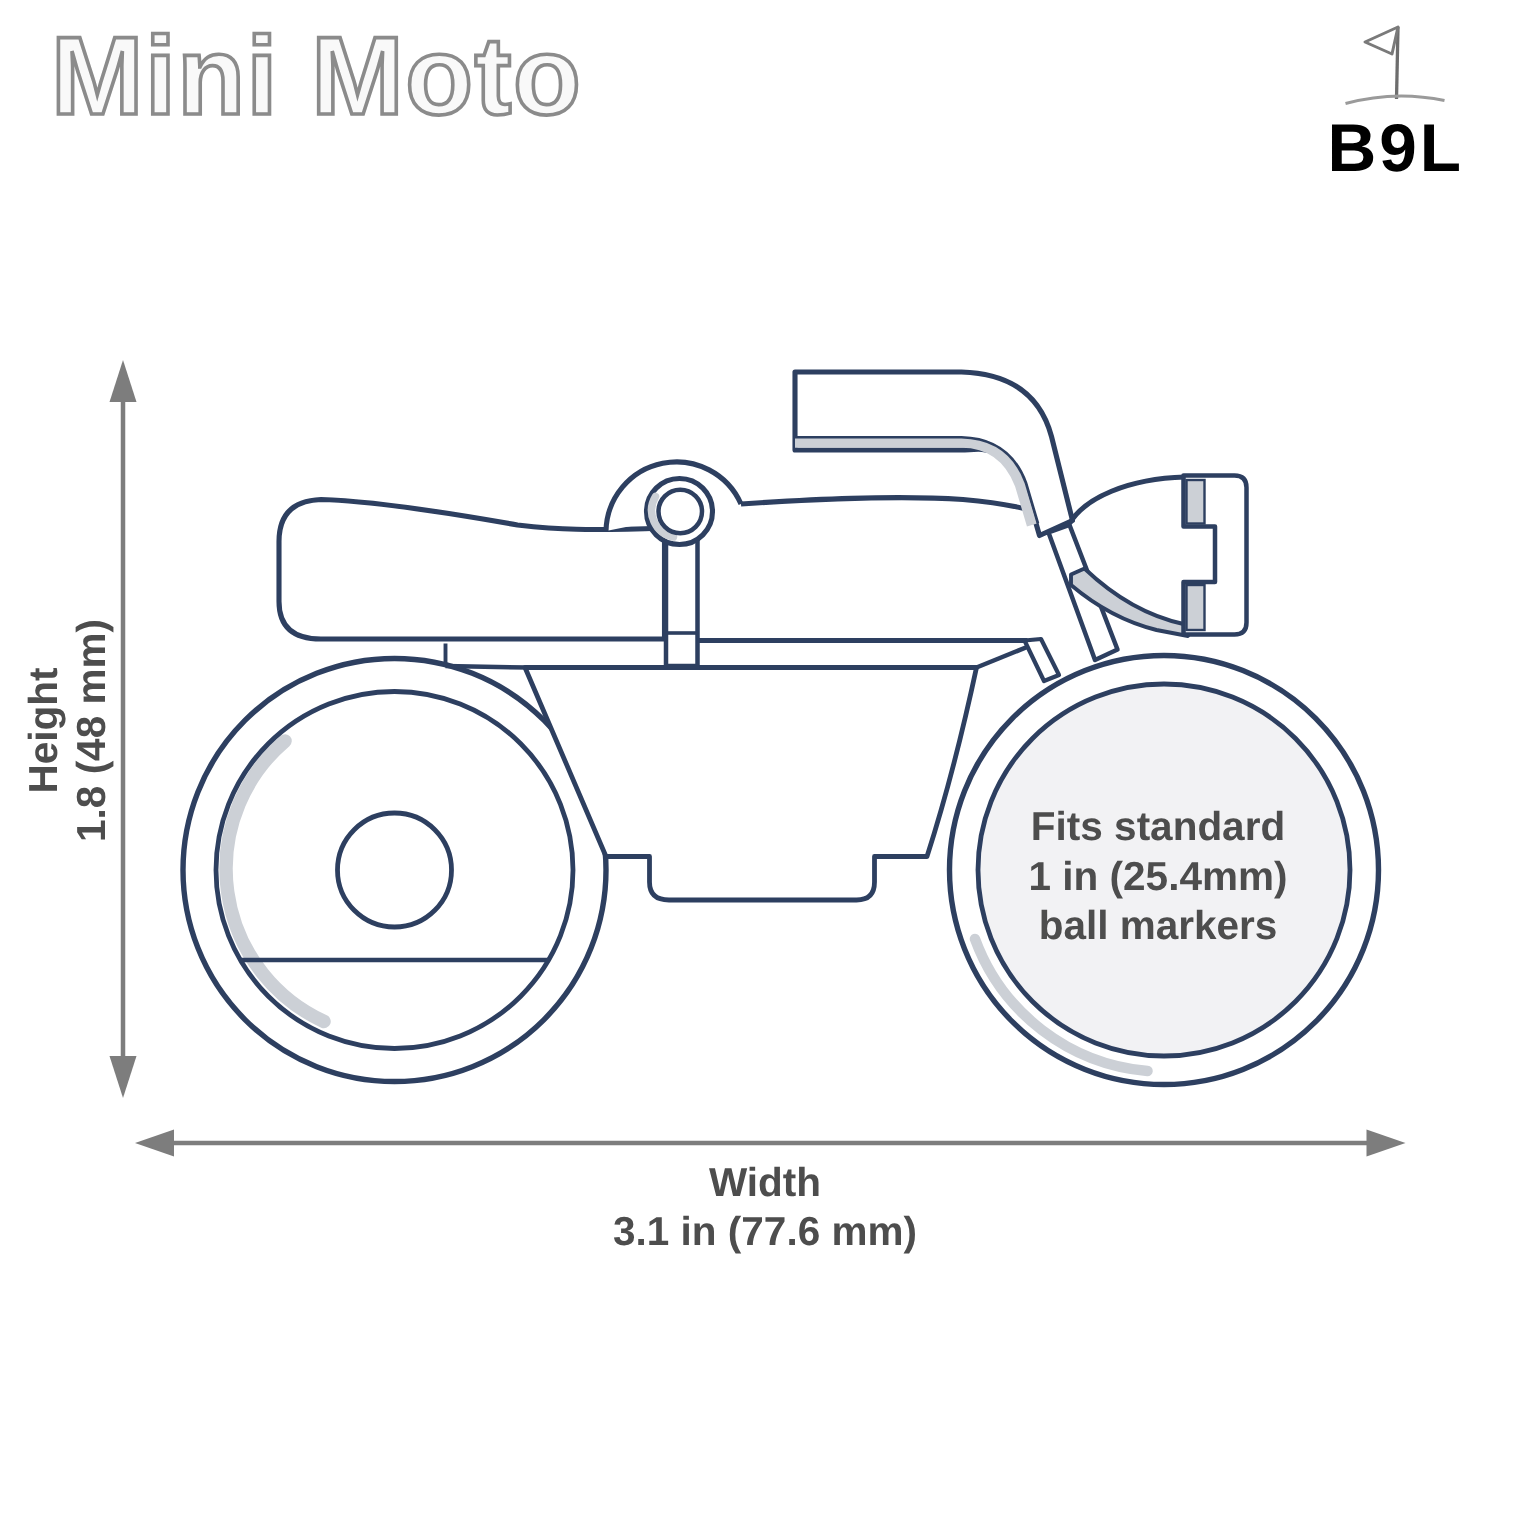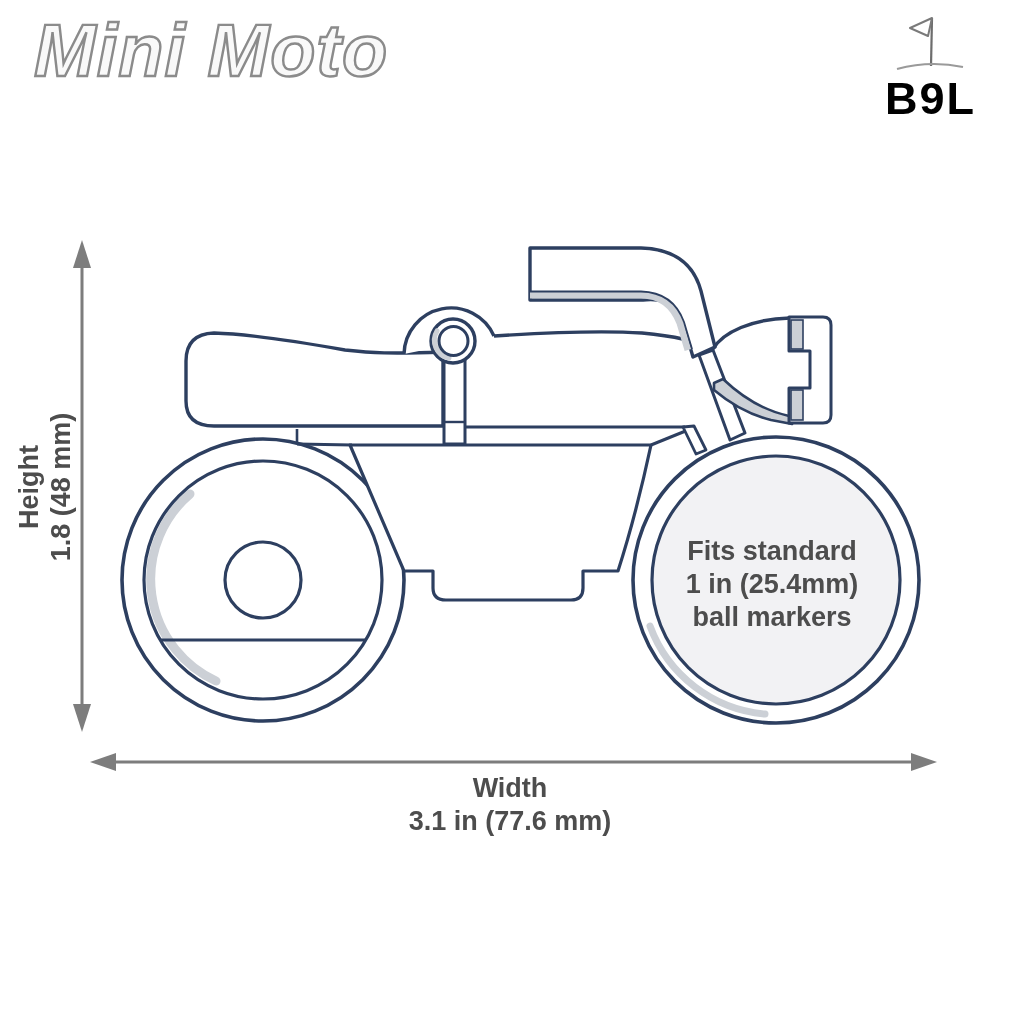--- a/index.html
+++ b/index.html
@@ -3,21 +3,20 @@
 <meta charset="utf-8">
 <style>
   html,body{margin:0;padding:0;background:#ffffff;}
   #canvas{position:relative;width:1024px;height:1024px;background:#ffffff;overflow:hidden;
           font-family:"Liberation Sans", sans-serif;}
   #page-title{
     position:absolute;left:34px;top:8px;
     font-size:74px;font-weight:600;letter-spacing:1px;
     color:#f9f9f9;-webkit-text-stroke:2.4px #8b8b8b;
     white-space:nowrap;
-    font-style:italic;
   }
   #brand{position:absolute;right:48px;top:14px;display:flex;flex-direction:column;align-items:center;}
   #brand .flag{width:70px;height:62px;}
   #brand .name{
     font-size:45px;font-weight:700;letter-spacing:2px;color:#000000;line-height:1;
     margin-top:0px;font-family:"Liberation Sans", sans-serif;
   }
   #diagram-svg{position:absolute;left:0;top:0;width:1024px;height:1024px;}
   .dim-label{font-family:"Liberation Sans", sans-serif;font-weight:bold;fill:#4d4d4d;}
   .note-text{font-family:"Liberation Sans", sans-serif;font-weight:bold;fill:#4d4d4d;}

